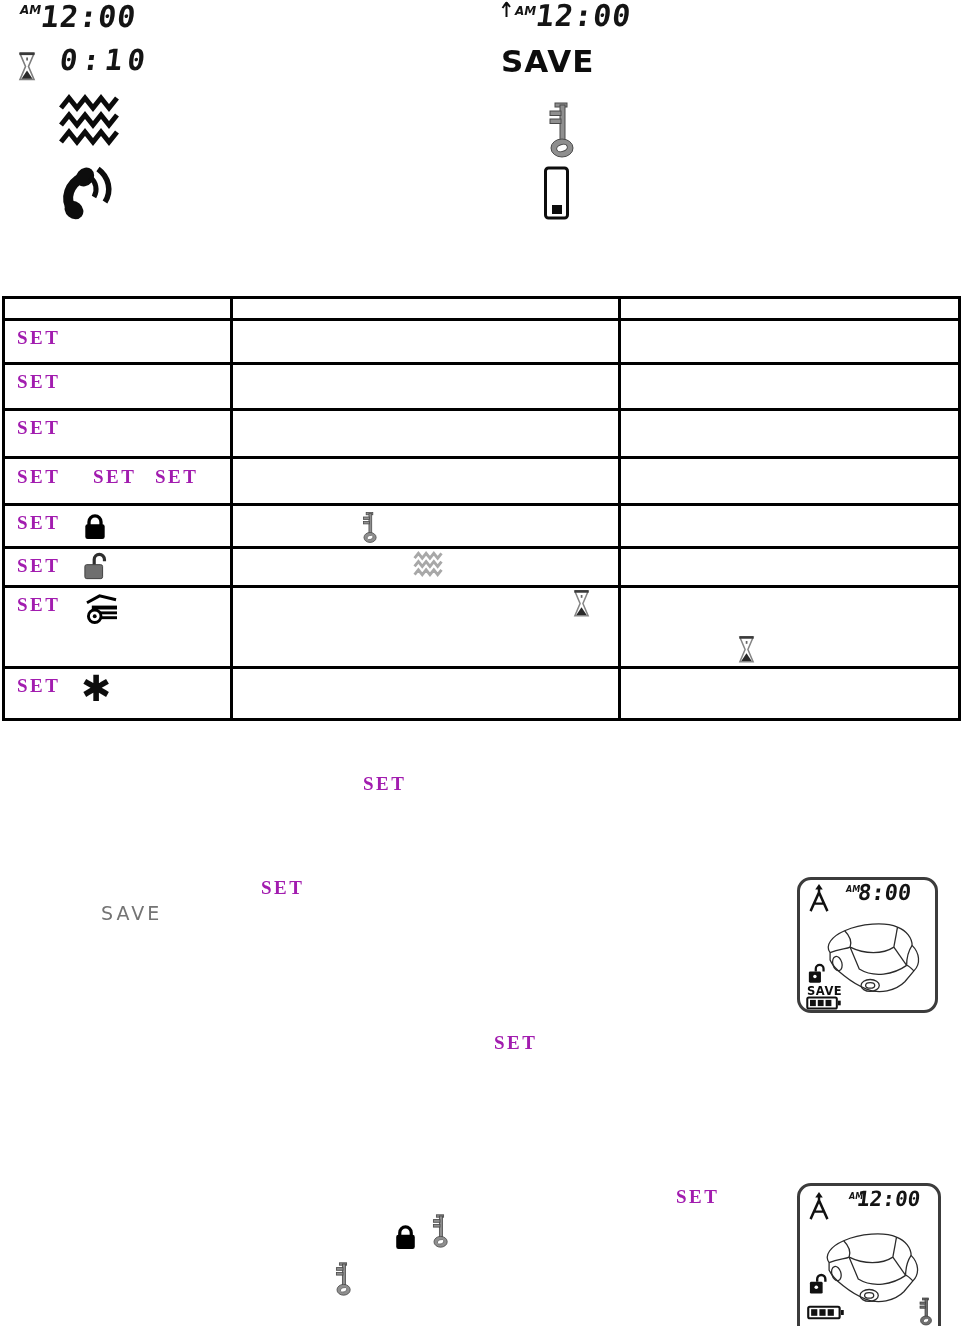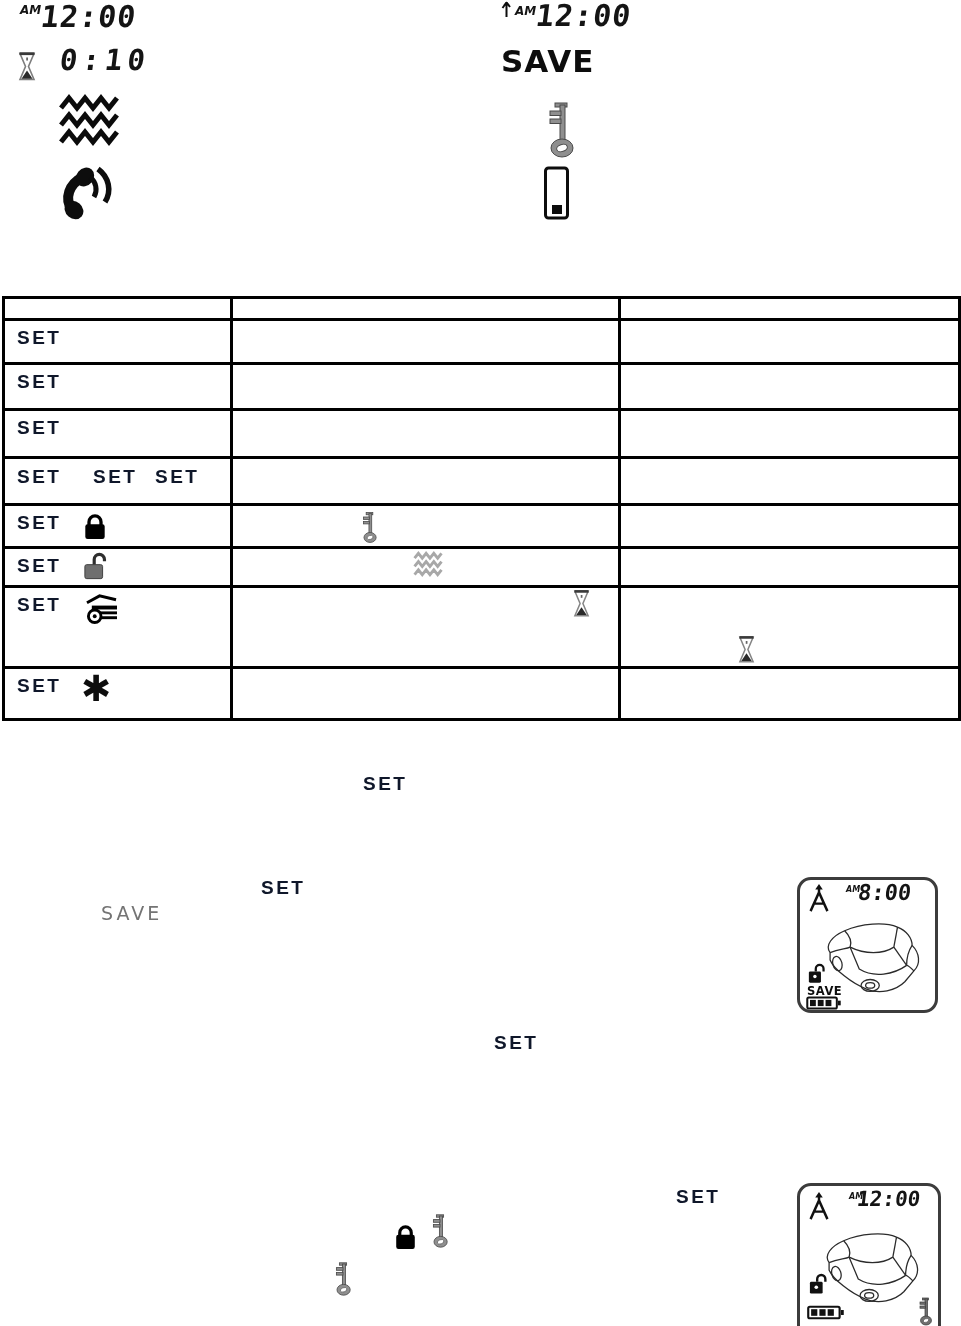--- a/index.html
+++ b/index.html
@@ -1,19 +1,19 @@
 <!DOCTYPE html>
 <html><head>
 <meta charset="utf-8">
 <style>
   html,body{margin:0;padding:0;background:#fff;}
   .page{position:relative;width:961px;height:1326px;background:#fff;overflow:hidden;
         font-family:"Liberation Sans",sans-serif;}
   .abs{position:absolute;}
-  .set{color:#0f172a;font-family:Liberation Sans, sans-serif;font-weight:700;
+  .set{color:#a21caf;font-family:Liberation Serif, serif;font-weight:700;
        font-size:19px;letter-spacing:2.5px;line-height:1;white-space:nowrap;}
   .lcd{font-family:"DejaVu Sans Mono",monospace;font-weight:700;color:#141414;
        display:inline-block;transform:skewX(-7deg);line-height:1;letter-spacing:1px;}
   .am{font-family:"DejaVu Sans",sans-serif;font-weight:700;font-style:italic;
       color:#141414;line-height:1;}
   .save-bold{font-family:"DejaVu Sans",sans-serif;font-weight:700;font-size:31px;
       color:#0d0d0d;letter-spacing:1px;line-height:1;}
   .save-outline{font-family:"DejaVu Sans",sans-serif;font-weight:400;font-size:19px;
       color:#747474;letter-spacing:3px;line-height:1;}
   .clockrow{display:flex;align-items:flex-start;}

